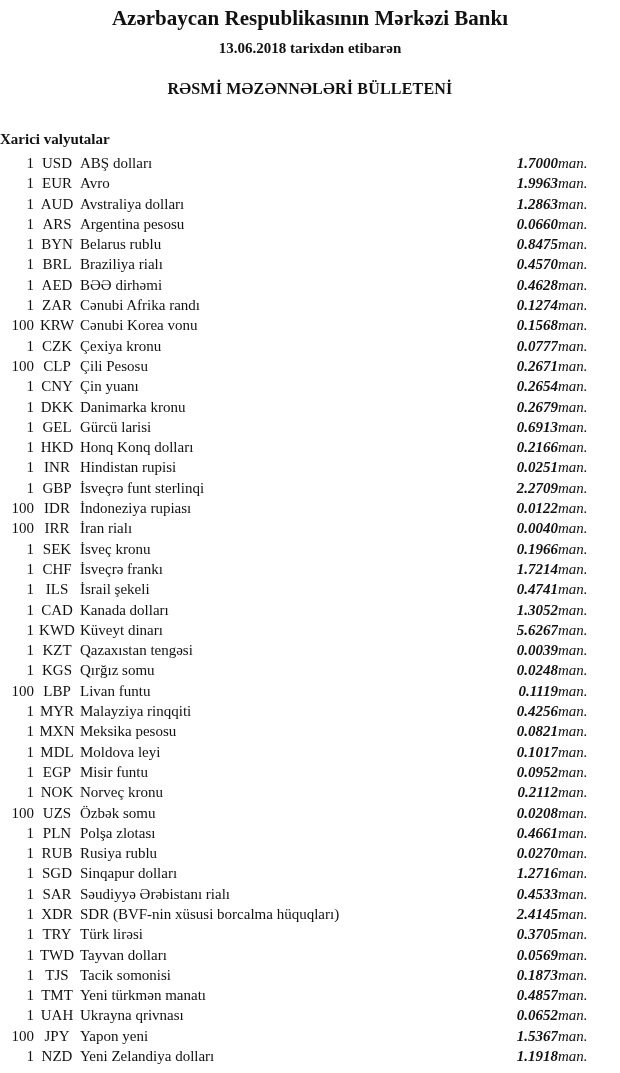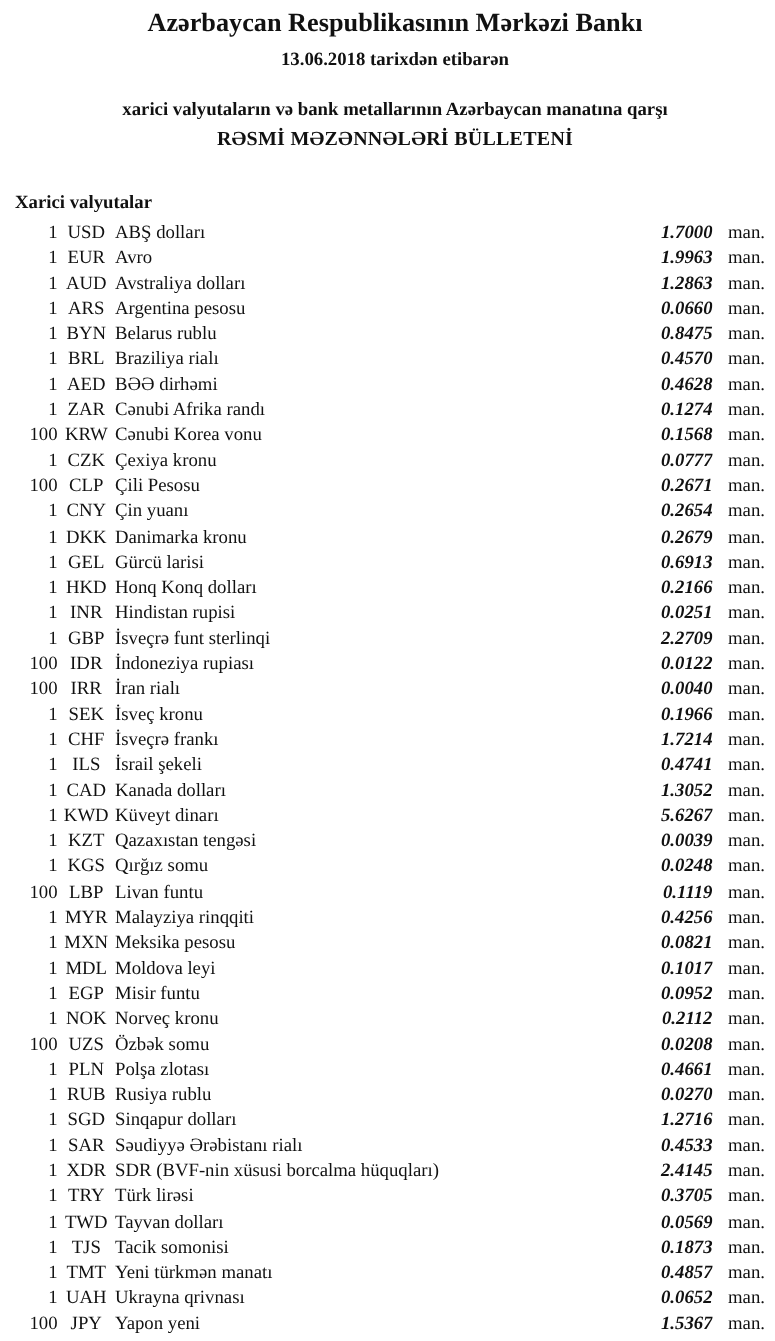--- a/index.html
+++ b/index.html
@@ -12,21 +12,20 @@
     height: 1073px;
     overflow: hidden;
     font-family: "Liberation Serif", "DejaVu Serif", serif;
     color: #111111;
   }
   .page {
     width: 620px;
     height: 1073px;
     box-sizing: border-box;
     padding-top: 6px;
-    padding-left: 12px;
   }
   .header {
     text-align: center;
   }
   .bank-title {
     font-size: 21px;
     font-weight: bold;
     margin: 0 0 9px 0;
     line-height: 24px;
   }
@@ -86,31 +85,31 @@
     width: 70px;
     text-align: right;
     font-weight: bold;
     font-style: italic;
     font-size: 14.5px;
     padding-right: 2px;
   }
   td.unit {
     width: 42px;
     padding-left: 9px;
-    text-align: right;
+    text-align: left;
+    font-style: italic;
   }
 </style>
 </head>
 <body>
 
 <div class="page">
   <div class="header">
     <div class="bank-title">Azərbaycan Respublikasının Mərkəzi Bankı</div>
     <div class="date-line">13.06.2018 tarixdən etibarən</div>
-    <div class="subtitle-line">xarici valyutaların və bank metallarının Azərbaycan manatına qarşı</div>
     <div class="bulletin-title">RƏSMİ MƏZƏNNƏLƏRİ BÜLLETENİ</div>
   </div>
 
   <div class="section-title">Xarici valyutalar</div>
 
   <table class="rates">
     <tbody id="rates-body">
   <tr class="rate-row">
     <td class="qty">1</td>
     <td class="code">USD</td>

